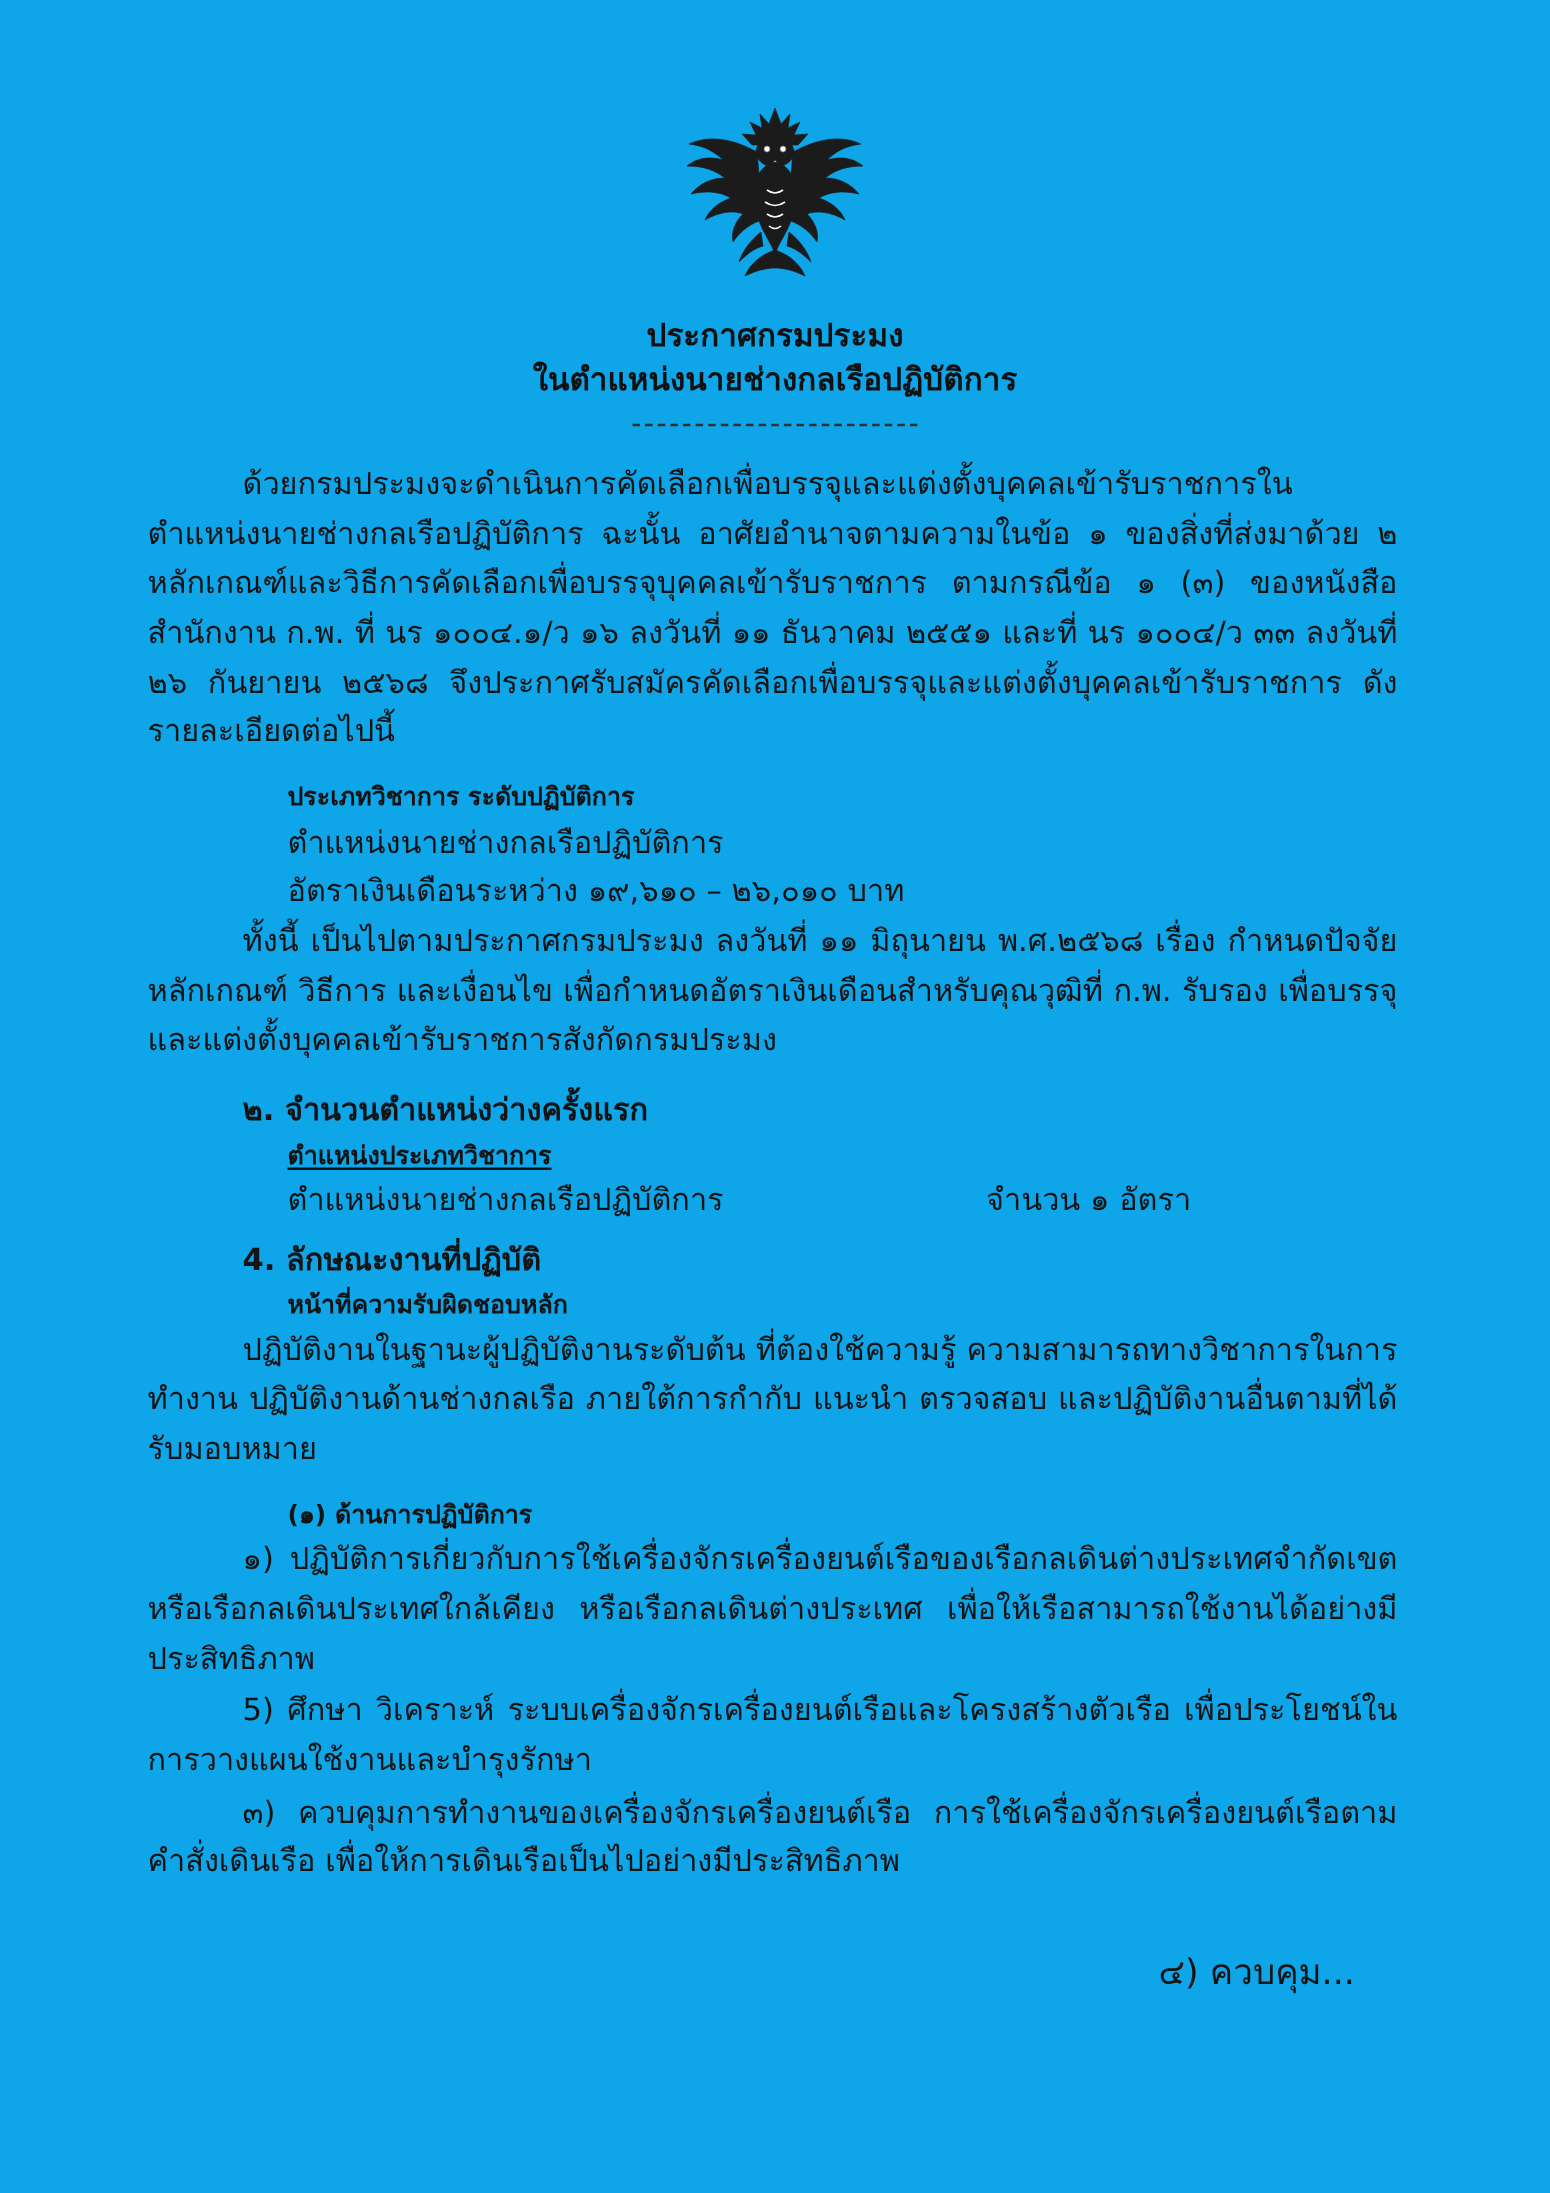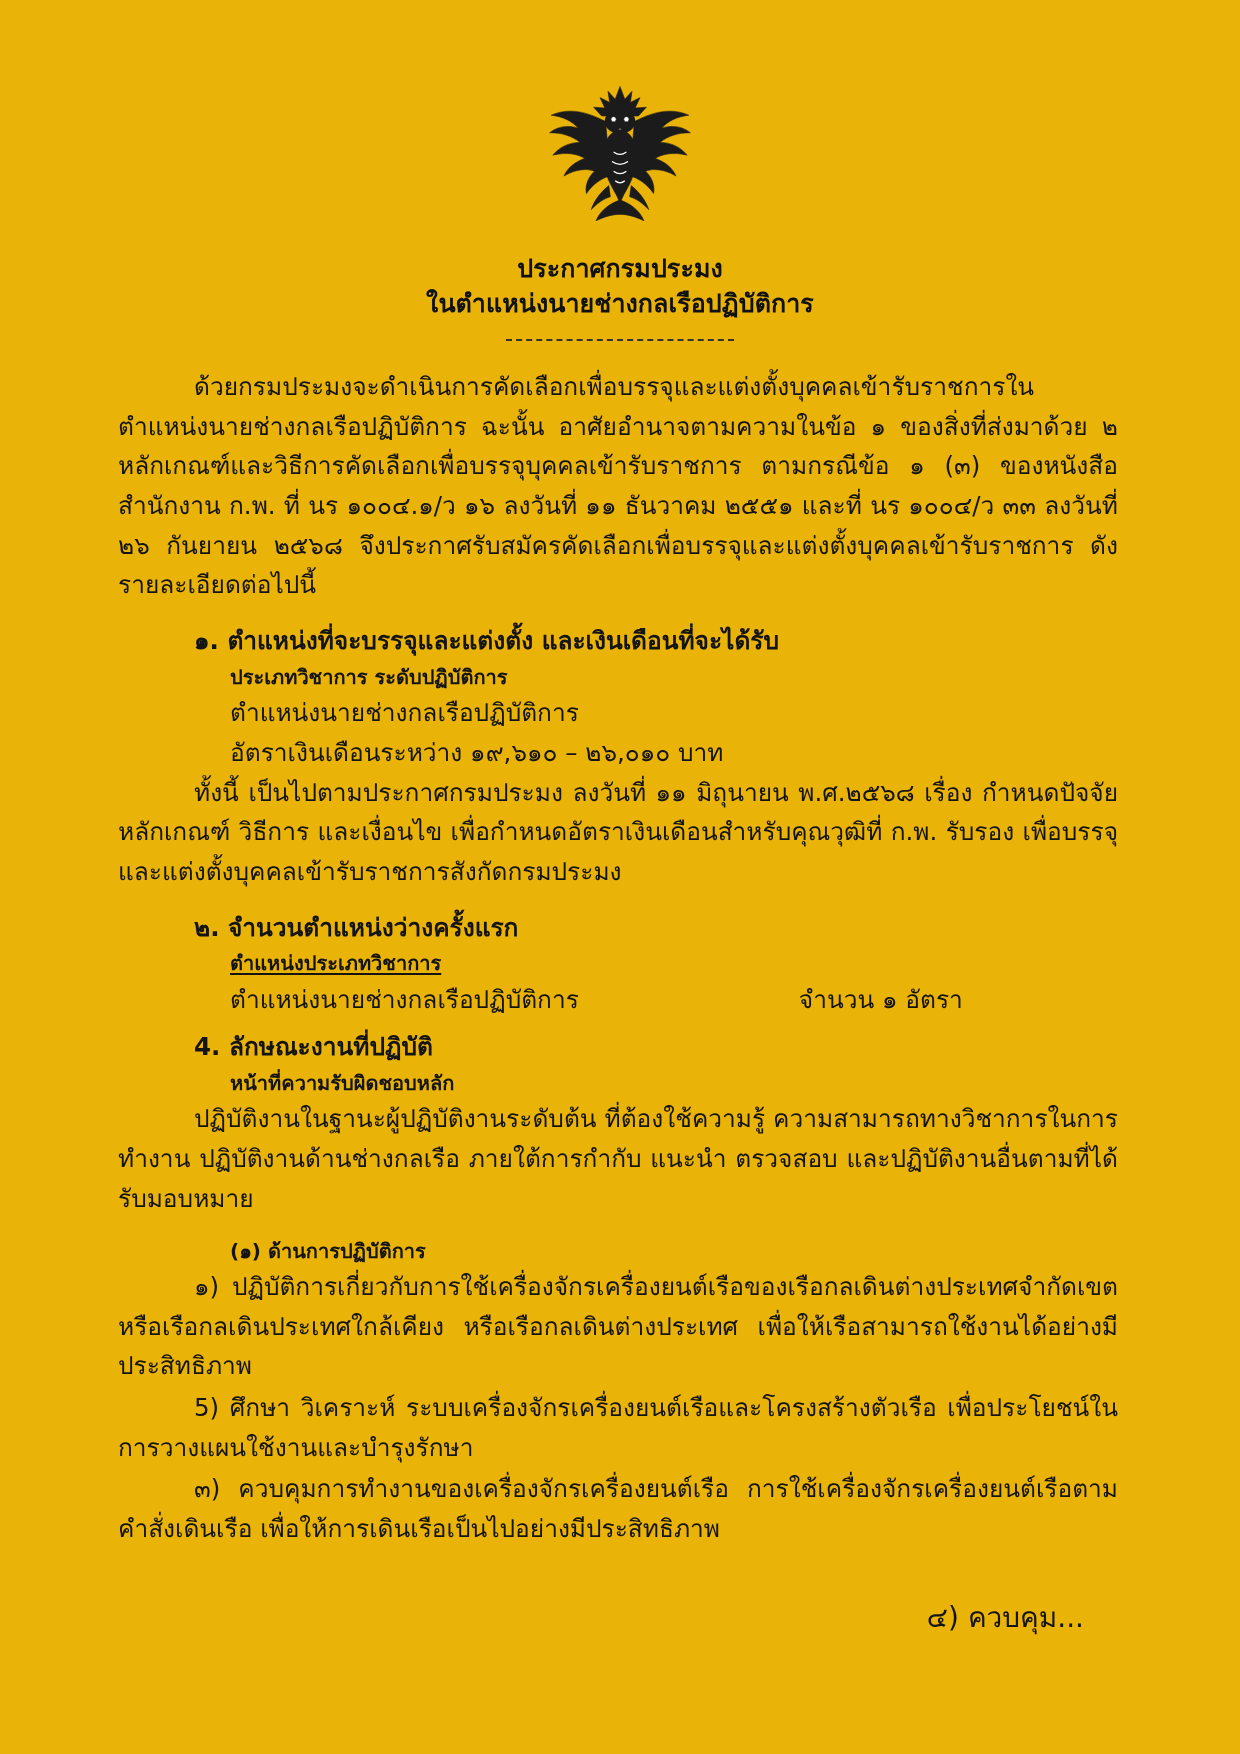--- a/index.html
+++ b/index.html
@@ -13,21 +13,21 @@
     height: 1754px;
     font-family: "DejaVu Sans", "Liberation Sans", sans-serif;
     color: #1a1a1a;
     overflow: hidden;
     position: relative;
   }
   .page {
     position: relative;
     width: 1240px;
     height: 1754px;
-    background: #eab308;
+    background: #0ea5e9;
     box-sizing: border-box;
     padding: 60px 118px 40px 118px;
   }
 
   
   .emblem-wrap {
     display: flex;
     justify-content: center;
     align-items: flex-start;
     height: 165px;
@@ -101,21 +101,21 @@
     line-height: 1.62;
   }
   .row-count {
     display: flex;
     padding-left: 112px;
     font-size: 24.5px;
     line-height: 1.62;
   }
   .row-count .label { flex: 0 0 auto; }
   .row-count .spacer { flex: 0 0 210px; }
-  .row-count .value { flex: 0 0 auto; margin-left: 10px; }
+  .row-count .value { flex: 0 0 auto; }
 
   .footer-note {
     margin-top: 46px;
     text-align: right;
     padding-right: 38px;
     font-size: 28px;
     line-height: 1.62;
   }
 </style>
 </head>
@@ -154,21 +154,20 @@
     <div class="title-line">ในตำแหน่งนายช่างกลเรือปฏิบัติการ</div>
     <div class="divider"></div>
   </div>
 
   <div class="body-block">
 
     <p class="para">ด้วยกรมประมงจะดำเนินการคัดเลือกเพื่อบรรจุและแต่งตั้งบุคคลเข้ารับราชการในตำแหน่งนายช่างกลเรือปฏิบัติการ ฉะนั้น อาศัยอำนาจตามความในข้อ ๑ ของสิ่งที่ส่งมาด้วย ๒ หลักเกณฑ์และวิธีการคัดเลือกเพื่อบรรจุบุคคลเข้ารับราชการ ตามกรณีข้อ ๑ (๓) ของหนังสือสำนักงาน ก.พ. ที่ นร ๑๐๐๔.๑/ว ๑๖ ลงวันที่ ๑๑ ธันวาคม ๒๕๕๑ และที่ นร ๑๐๐๔/ว ๓๓ ลงวันที่ ๒๖ กันยายน ๒๕๖๘ จึงประกาศรับสมัครคัดเลือกเพื่อบรรจุและแต่งตั้งบุคคลเข้ารับราชการ ดังรายละเอียดต่อไปนี้</p>
 
     <div class="blockgap"></div>
 
-    <div class="heading">๑. ตำแหน่งที่จะบรรจุและแต่งตั้ง และเงินเดือนที่จะได้รับ</div>
     <div class="subheading">ประเภทวิชาการ ระดับปฏิบัติการ</div>
     <div class="indent-1">ตำแหน่งนายช่างกลเรือปฏิบัติการ</div>
     <div class="indent-1">อัตราเงินเดือนระหว่าง ๑๙,๖๑๐ – ๒๖,๐๑๐ บาท</div>
     <p class="para">ทั้งนี้ เป็นไปตามประกาศกรมประมง ลงวันที่ ๑๑ มิถุนายน พ.ศ.๒๕๖๘ เรื่อง กำหนดปัจจัย หลักเกณฑ์ วิธีการ และเงื่อนไข เพื่อกำหนดอัตราเงินเดือนสำหรับคุณวุฒิที่ ก.พ. รับรอง เพื่อบรรจุและแต่งตั้งบุคคลเข้ารับราชการสังกัดกรมประมง</p>
 
     <div class="blockgap"></div>
 
     <div class="heading">๒. จำนวนตำแหน่งว่างครั้งแรก</div>
     <div class="subheading underline">ตำแหน่งประเภทวิชาการ</div>
     <div class="row-count">

